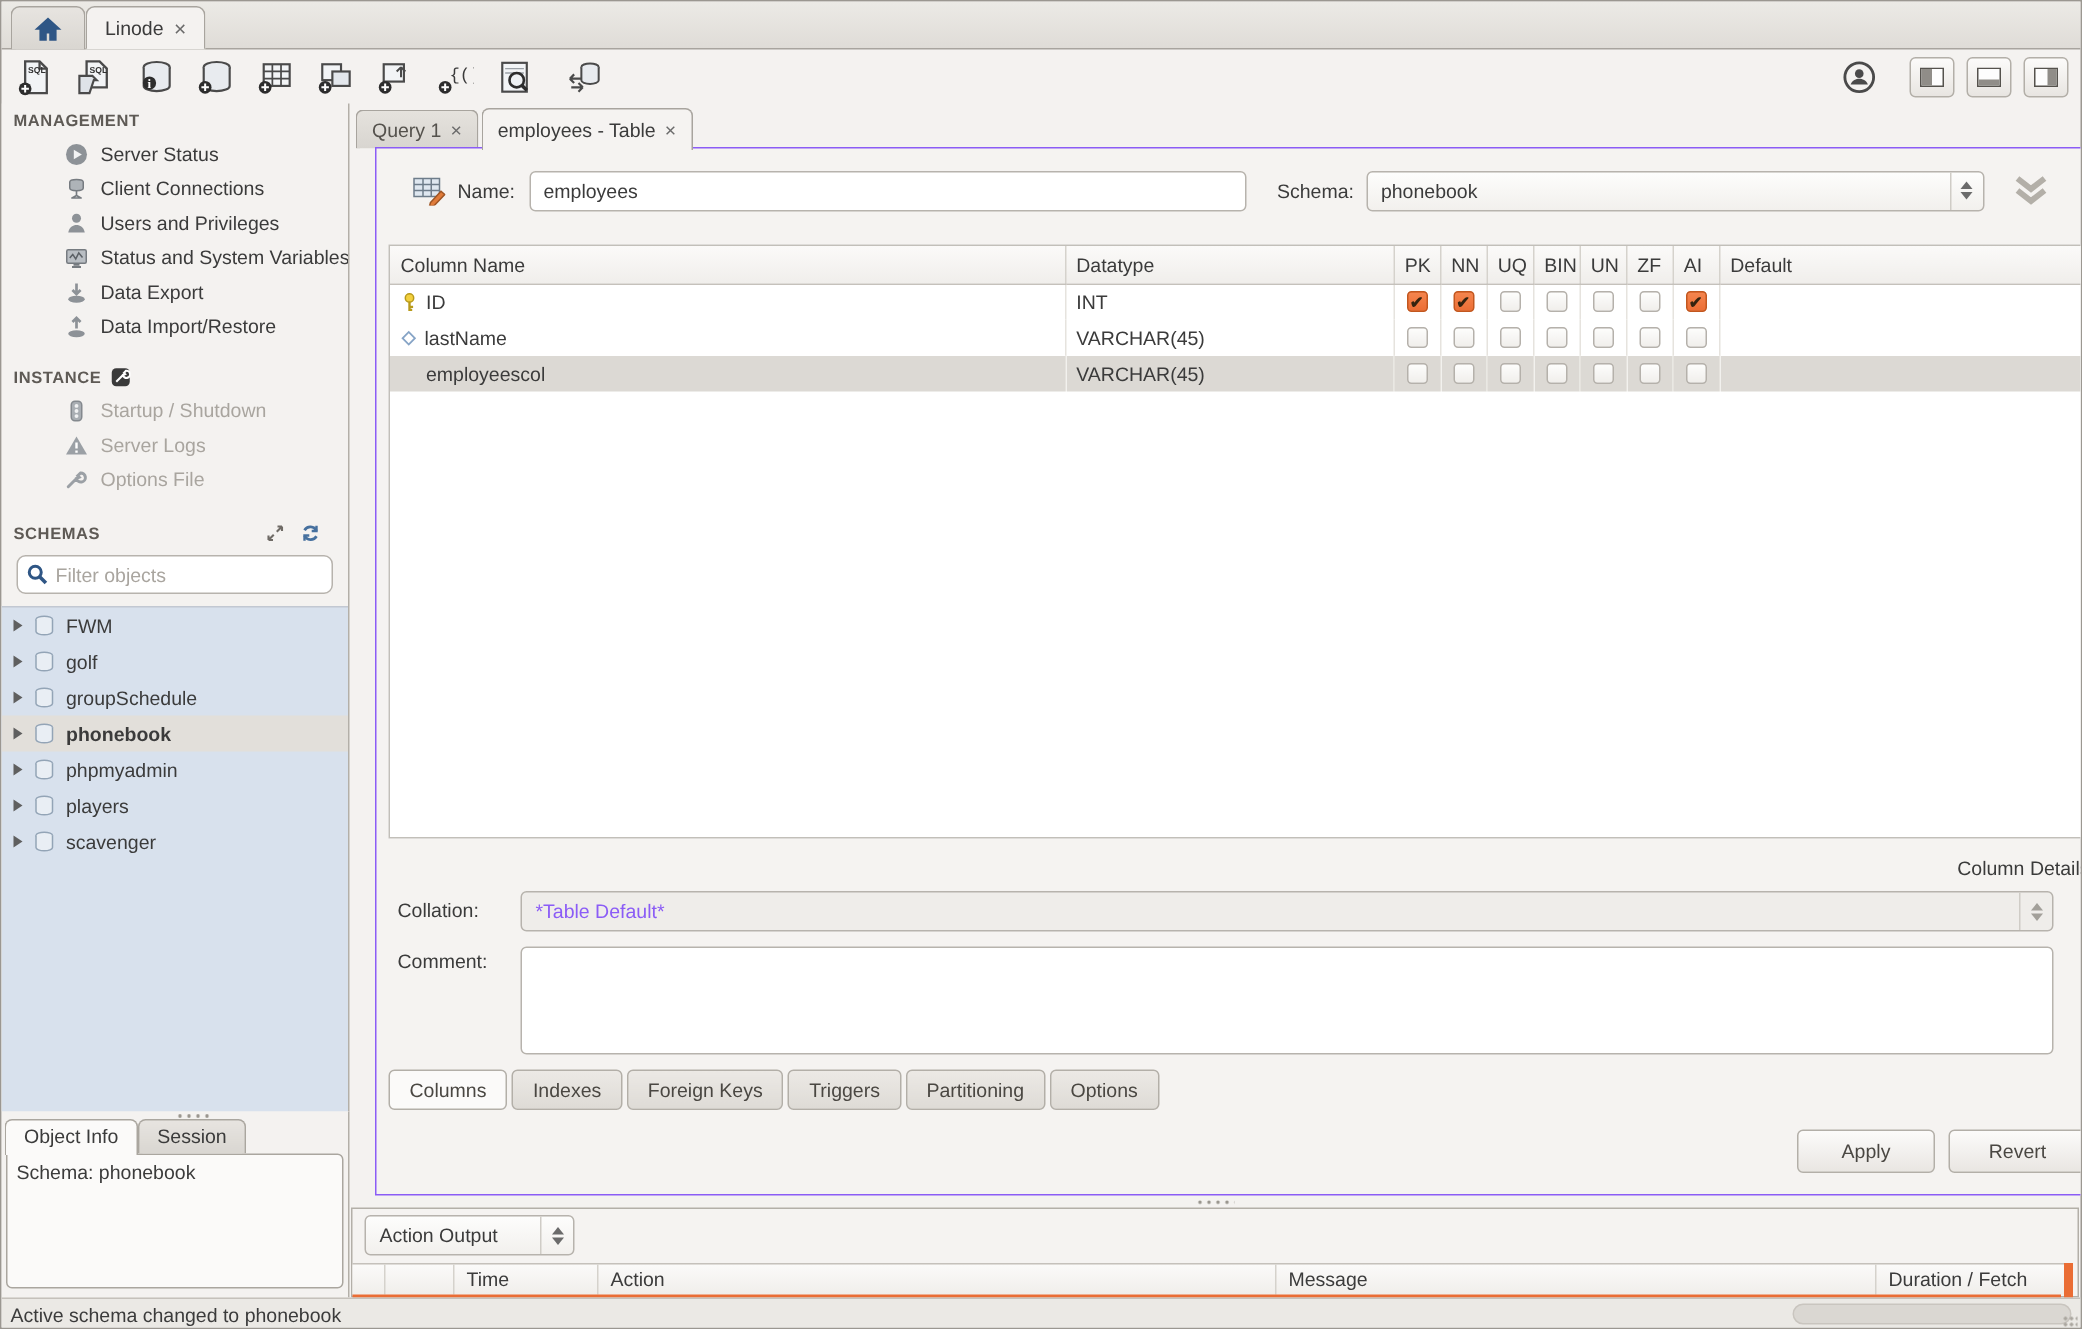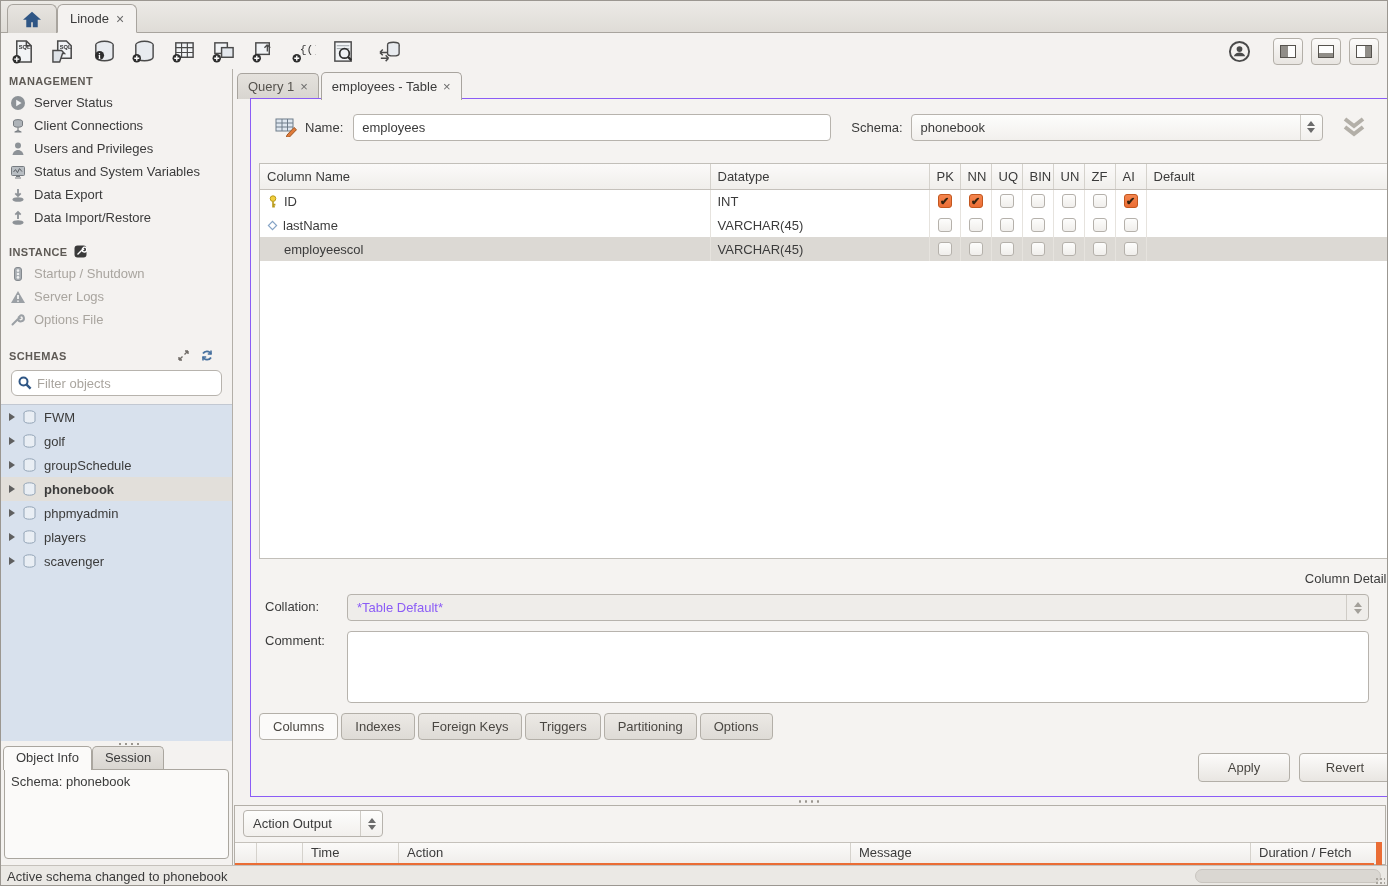--- a/index.html
+++ b/index.html
@@ -25,21 +25,21 @@
   .tb-group { display:flex; align-items:center; gap:12px; }
   .tb-icon { width:28px; height:28px; display:flex; align-items:center; justify-content:center; }
   .tb-right { margin-left:auto; display:flex; align-items:center; gap:8px; }
   .panel-toggle { width:30px; height:27px; border:1px solid #b3afa8; border-radius:4px;
     background:linear-gradient(#fcfbfa,#e8e5e1); display:flex; align-items:center; justify-content:center; }
   
   .sidebar { position:absolute; left:0; top:68px; width:232px; height:672px;
     border-right:1px solid #b3afa8; display:flex; flex-direction:column; background:#f4f2f0; }
   .sec-header { font-size:11px; font-weight:bold; color:#5e5a55; letter-spacing:.4px;
     padding:6px 8px 4px 8px; display:flex; align-items:center; gap:6px; }
-  .side-item { display:flex; align-items:center; gap:8px; height:23px; padding-left:8px; cursor:default; }
+  .side-item { display:flex; align-items:center; gap:8px; height:23px; padding-left:41px; cursor:default; }
   .side-item .lbl { white-space:nowrap; overflow:hidden; }
   .side-item.disabled .lbl { color:#a9a59f; }
   .icon16 { width:17px; height:17px; flex:0 0 17px; display:flex; align-items:center; justify-content:center; }
   .schemas-header { display:flex; align-items:center; }
   .schemas-header .sp { margin-left:auto; display:flex; gap:10px; padding-right:10px; }
   .filter-box { margin:4px 10px 8px 10px; height:26px; background:#fff; border:1px solid #b7b3ad;
     border-radius:6px; display:flex; align-items:center; padding:0 6px; gap:5px; }
   .filter-box input { border:none; outline:none; flex:1; font-family:"Liberation Sans",sans-serif;
     font-size:13px; color:#404040; background:transparent; }
   .filter-box input::placeholder { color:#a9a59f; }

